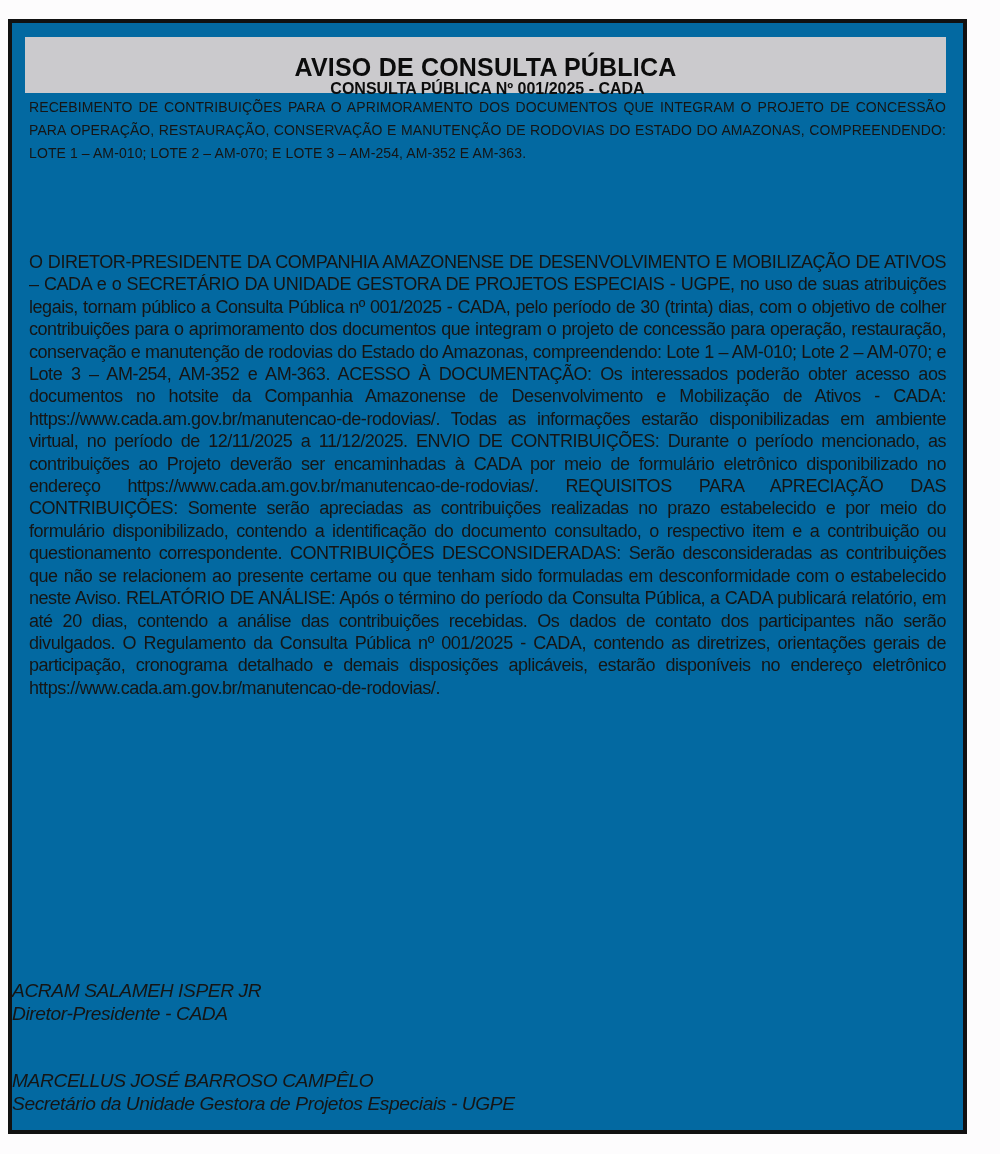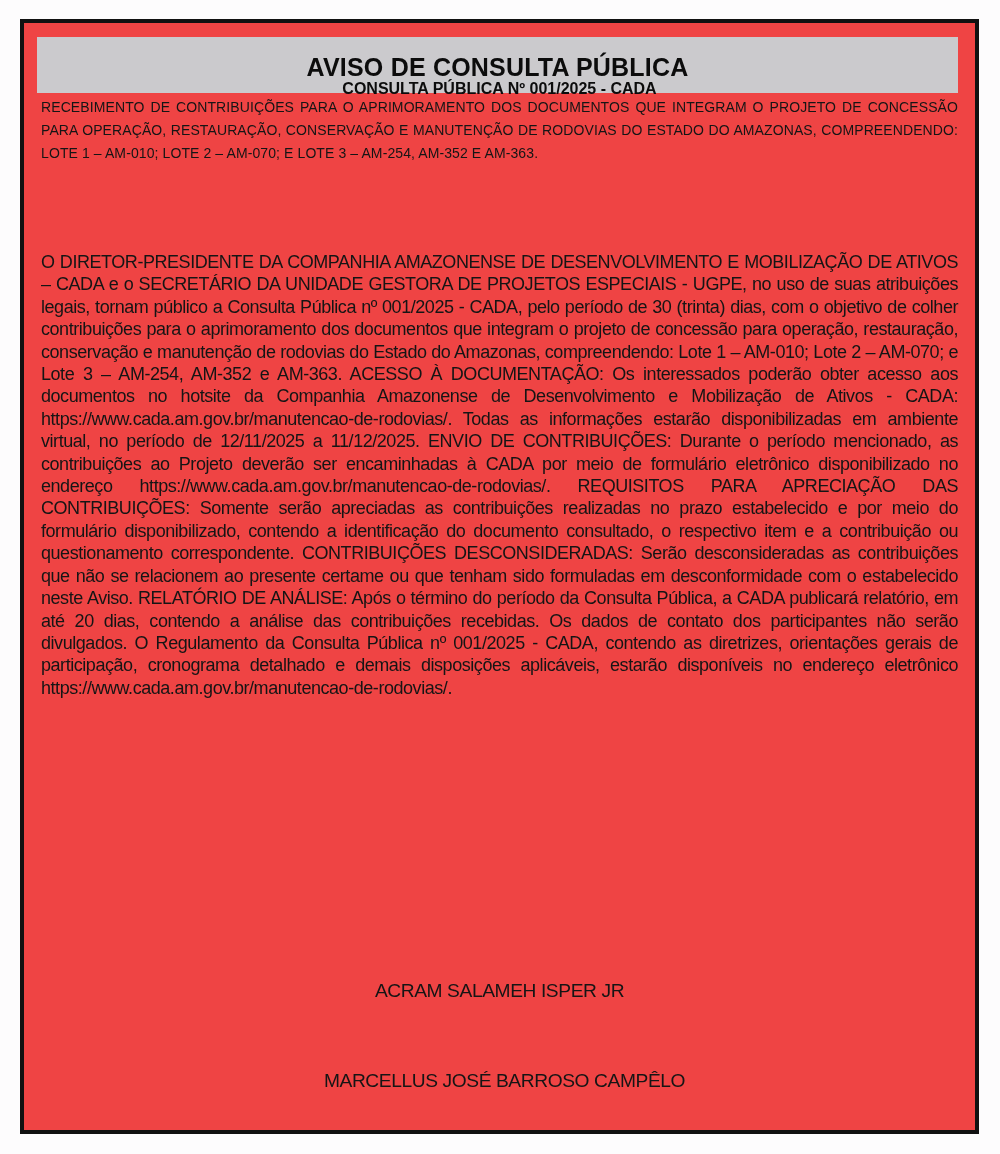--- a/index.html
+++ b/index.html
@@ -1,19 +1,19 @@
 <!DOCTYPE html>
 <html><head>
 <meta charset="utf-8">
 <style>
   html, body { margin: 0; padding: 0; background: #fdfcfd; }
   body { width: 1000px; height: 1154px; position: relative; overflow: hidden; }
   .frame {
-    position: absolute; left: 20px; top: 19px; width: 951px; height: 1107px;
-    border: 4px solid #111; background: #ef4444;
+    position: absolute; left: 8px; top: 19px; width: 951px; height: 1107px;
+    border: 4px solid #111; background: #0369a1;
   }
   .header-band {
     position: absolute; left: 13px; top: 14px; width: 921px; height: 56px;
     background: #cbcacd;
   }
   .title {
     position: absolute; left: 0; right: 0; top: 16px; text-align: center;
     font-family: "Liberation Sans", sans-serif; font-weight: bold;
     font-size: 25px; line-height: 28px; color: #0c0c0c; letter-spacing: 0.2px;
   }
@@ -24,41 +24,43 @@
   }
   .text {
     position: absolute; left: 17px; width: 917px;
     font-family: "Liberation Sans", sans-serif; color: #151515;
     font-size: 18px; line-height: 22.4px; text-align: justify;
     text-align-last: left; letter-spacing: -0.45px;
   }
   .intro { top: 73px; letter-spacing: 0.1px; font-size: 14px; line-height: 23.2px; }
   .body-text { top: 228px; }
   .sign {
-    position: absolute; left: 0; right: 0; text-align: center;
+    position: absolute; left: 0; right: 0; 
     font-family: "Liberation Sans", sans-serif; color: #151515;
-    font-size: 19.2px; line-height: 23px; letter-spacing: -0.4px;
+    font-size: 19.2px; line-height: 23px; letter-spacing: -0.4px; font-style: italic;
   }
   .sign1 { top: 956px; }
-  .sign2 { top: 1046px; padding-left: 10px; }
+  .sign2 { top: 1046px; }
   .sign .role { display: block; }
   .sign .name { display: block; }
 </style>
 </head>
 <body>
 
 <div class="frame">
   <div class="header-band">
     <div class="title">AVISO DE CONSULTA PÚBLICA</div>
   </div>
   <div class="subtitle" style="top:45px;">CONSULTA PÚBLICA Nº 001/2025 - CADA</div>
 
   <div class="text intro">RECEBIMENTO DE CONTRIBUIÇÕES PARA O APRIMORAMENTO DOS DOCUMENTOS QUE INTEGRAM O PROJETO DE CONCESSÃO PARA OPERAÇÃO, RESTAURAÇÃO, CONSERVAÇÃO E MANUTENÇÃO DE RODOVIAS DO ESTADO DO AMAZONAS, COMPREENDENDO: LOTE 1 – AM-010; LOTE 2 – AM-070; E LOTE 3 – AM-254, AM-352 E AM-363.</div>
 
   <div class="text body-text">O DIRETOR-PRESIDENTE DA COMPANHIA AMAZONENSE DE DESENVOLVIMENTO E MOBILIZAÇÃO DE ATIVOS – CADA e o SECRETÁRIO DA UNIDADE GESTORA DE PROJETOS ESPECIAIS - UGPE, no uso de suas atribuições legais, tornam público a Consulta Pública nº 001/2025 - CADA, pelo período de 30 (trinta) dias, com o objetivo de colher contribuições para o aprimoramento dos documentos que integram o projeto de concessão para operação, restauração, conservação e manutenção de rodovias do Estado do Amazonas, compreendendo: Lote 1 – AM-010; Lote 2 – AM-070; e Lote 3 – AM-254, AM-352 e AM-363. ACESSO À DOCUMENTAÇÃO: Os interessados poderão obter acesso aos documentos no hotsite da Companhia Amazonense de Desenvolvimento e Mobilização de Ativos - CADA: https://www.cada.am.gov.br/manutencao-de-rodovias/. Todas as informações estarão disponibilizadas em ambiente virtual, no período de 12/11/2025 a 11/12/2025. ENVIO DE CONTRIBUIÇÕES: Durante o período mencionado, as contribuições ao Projeto deverão ser encaminhadas à CADA por meio de formulário eletrônico disponibilizado no endereço https://www.cada.am.gov.br/manutencao-de-rodovias/. REQUISITOS PARA APRECIAÇÃO DAS CONTRIBUIÇÕES: Somente serão apreciadas as contribuições realizadas no prazo estabelecido e por meio do formulário disponibilizado, contendo a identificação do documento consultado, o respectivo item e a contribuição ou questionamento correspondente. CONTRIBUIÇÕES DESCONSIDERADAS: Serão desconsideradas as contribuições que não se relacionem ao presente certame ou que tenham sido formuladas em desconformidade com o estabelecido neste Aviso. RELATÓRIO DE ANÁLISE: Após o término do período da Consulta Pública, a CADA publicará relatório, em até 20 dias, contendo a análise das contribuições recebidas. Os dados de contato dos participantes não serão divulgados. O Regulamento da Consulta Pública nº 001/2025 - CADA, contendo as diretrizes, orientações gerais de participação, cronograma detalhado e demais disposições aplicáveis, estarão disponíveis no endereço eletrônico https://www.cada.am.gov.br/manutencao-de-rodovias/.</div>
 
   <div class="sign sign1">
     <span class="name">ACRAM SALAMEH ISPER JR</span>
+    <span class="role">Diretor-Presidente - CADA</span>
   </div>
   <div class="sign sign2">
     <span class="name">MARCELLUS JOSÉ BARROSO CAMPÊLO</span>
+    <span class="role">Secretário da Unidade Gestora de Projetos Especiais - UGPE</span>
   </div>
 </div>
 
 </body></html>

